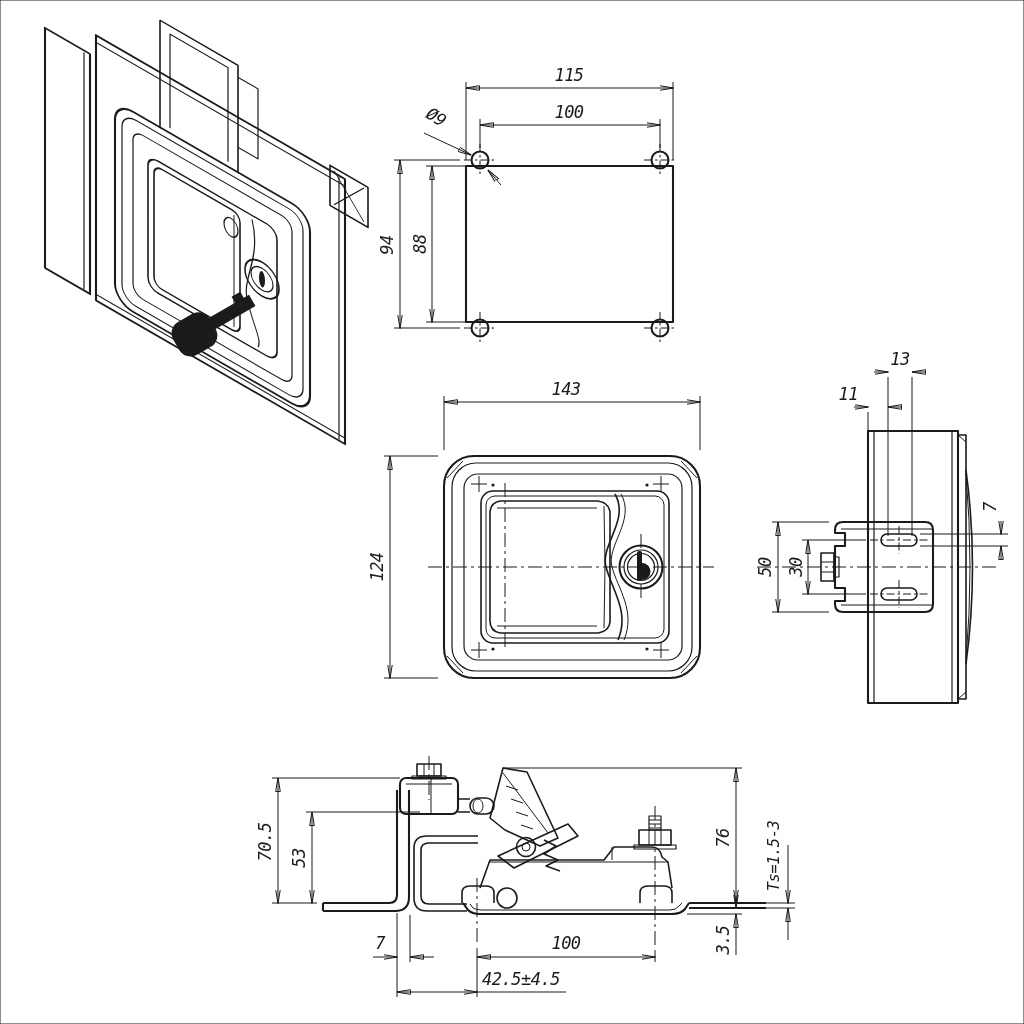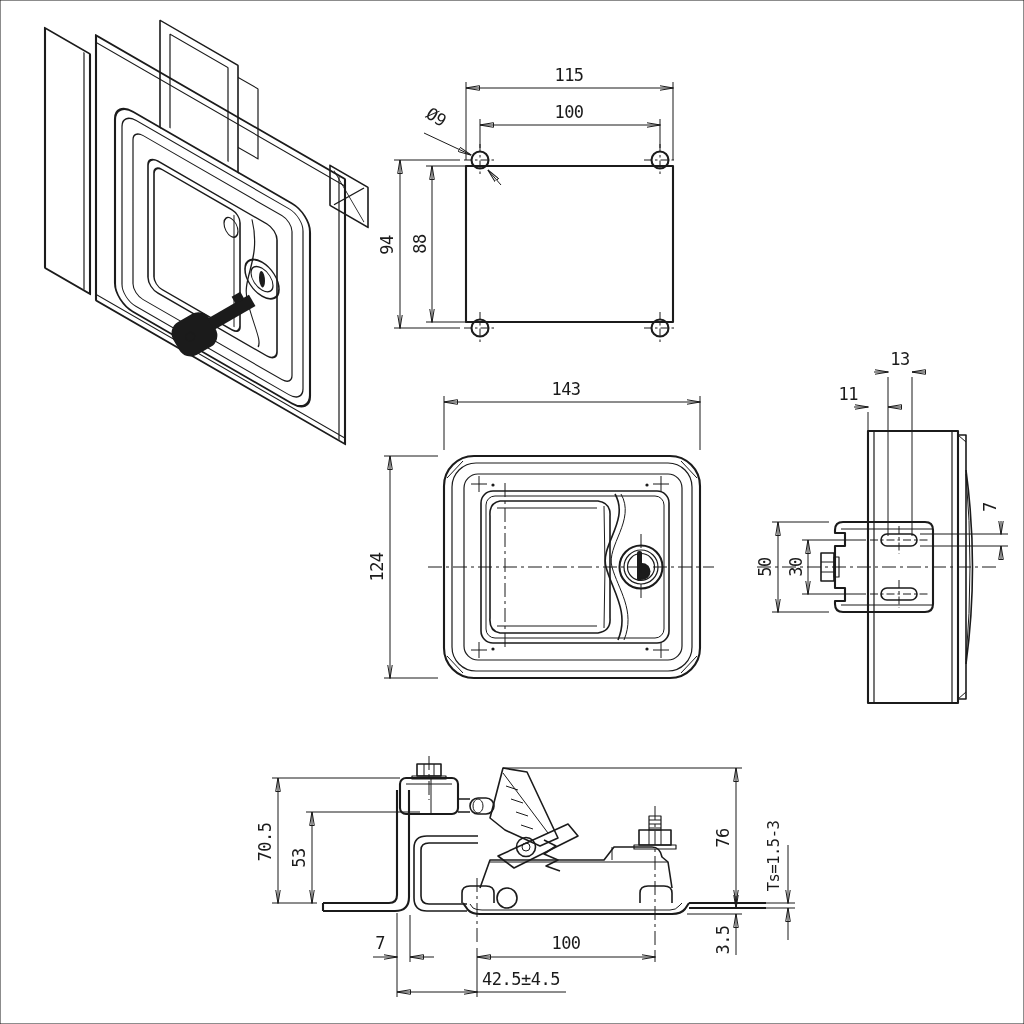--- a/index.html
+++ b/index.html
@@ -1,16 +1,16 @@
 <!DOCTYPE html>
 <html><head>
 <meta charset="utf-8">
 <style>
   html,body{margin:0;padding:0;background:#ffffff;}
-  #canvas{width:1024px;height:1024px;position:relative;background:#ffffff;}
+  #canvas{width:1024px;height:1024px;position:relative;background:#ffffff;font-style:italic;}
   svg{display:block;}
   svg *{vector-effect:none;}
   path,line,rect,circle,ellipse,polyline,polygon{fill:none;stroke:#1b1b1b;stroke-linecap:butt;stroke-linejoin:round;}
   .w2{stroke-width:2.1;}
   .w16{stroke-width:1.6;}
   .w12{stroke-width:1.2;}
   .w1{stroke-width:1;}
   .dim{stroke-width:1;}
   .cl{stroke-width:1;stroke-dasharray:14 4 3 4;}
   .cd{stroke-width:1;stroke-dasharray:8 3 2.5 3;}

